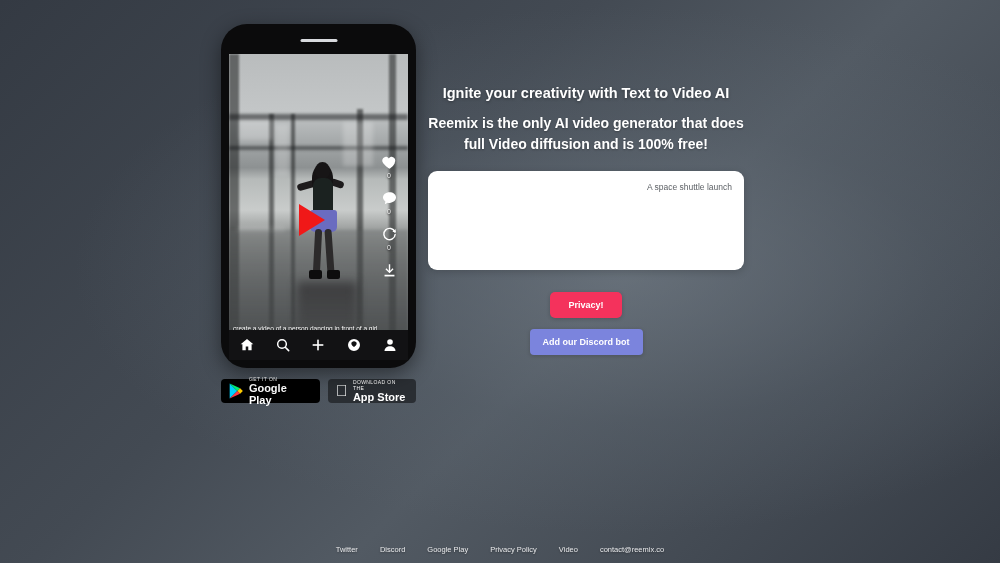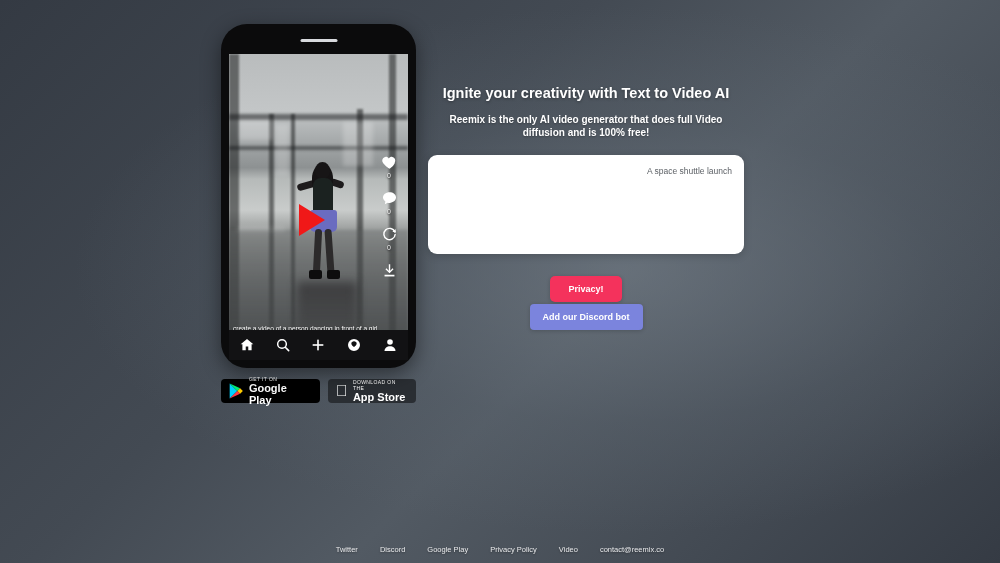--- a/index.html
+++ b/index.html
@@ -194,22 +194,22 @@
   .headline {
     color: #ffffff;
     font-size: 14.5px;
     font-weight: bold;
     line-height: 19px;
     text-shadow: 0 1px 3px rgba(0,0,0,0.35);
   }
   .subhead {
     margin-top: 10px;
     color: #ffffff;
-    font-size: 10px;
-    line-height: 13px;
+    font-size: 14px;
+    line-height: 21px;
     font-weight: bold;
     text-shadow: 0 1px 2px rgba(0,0,0,0.3);
   }
   .prompt-box {
     margin-top: 16px;
     width: 316px;
     height: 99px;
     background: #ffffff;
     border: none;
     border-radius: 9px;
@@ -233,21 +233,21 @@
     border-radius: 5px;
     font-family: "Liberation Sans", sans-serif;
     font-size: 9px;
     font-weight: bold;
     padding: 8px 18px;
     cursor: pointer;
     box-shadow: 0 1px 4px rgba(0,0,0,0.2);
   }
 
   .discord-row {
-    margin-top: 2px;
+    margin-top: 11px;
     display: flex;
     justify-content: center;
     gap: 7px;
   }
   .btn-discord {
     background: #7b84dd;
     color: #ffffff;
     border: none;
     border-radius: 4px;
     font-family: "Liberation Sans", sans-serif;

